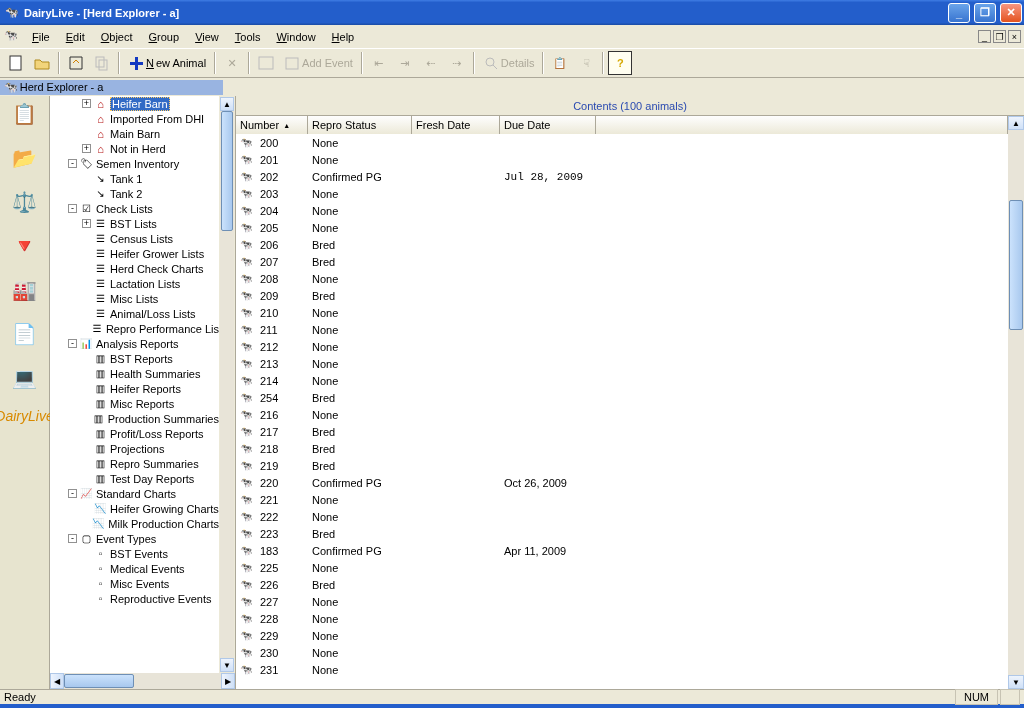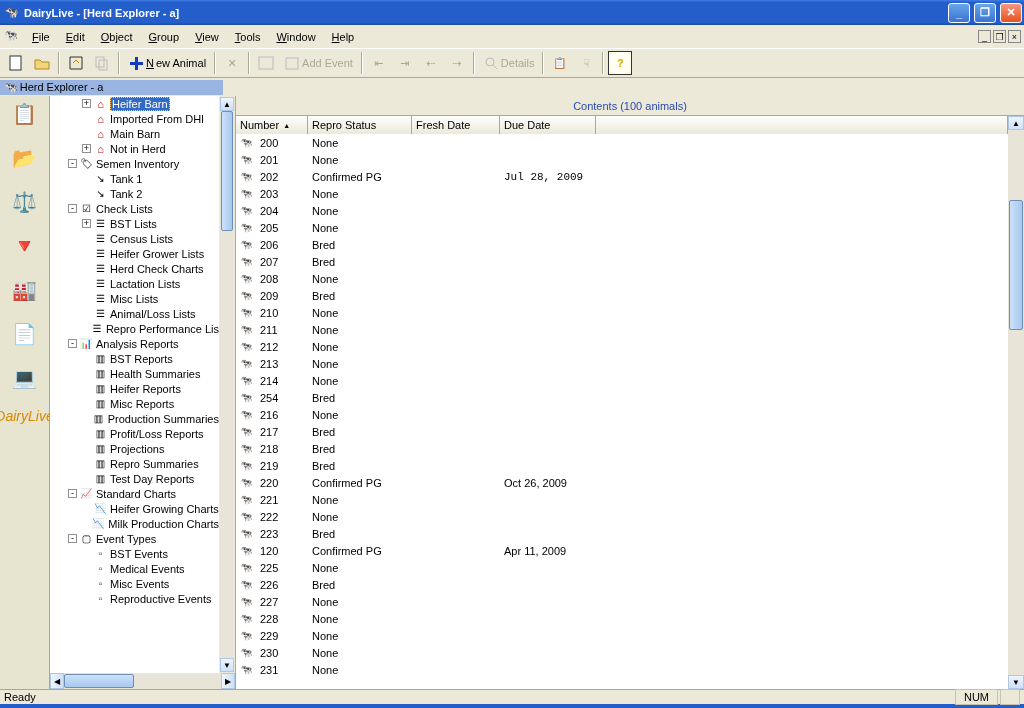--- a/index.html
+++ b/index.html
@@ -650,21 +650,21 @@
               <span class="rico">🐄</span>
               <span>223</span>
             </div>
             <div class="cell" style="width: 104px;">Bred</div>
             <div class="cell" style="width: 88px;"></div>
             <div class="cell" style="width: 96px;"></div>
           </div>
           <div class="row">
             <div class="cell num" style="width: 72px;">
               <span class="rico">🐄</span>
-              <span>120</span>
+              <span>183</span>
             </div>
             <div class="cell" style="width: 104px;">Confirmed PG</div>
             <div class="cell" style="width: 88px;"></div>
             <div class="cell" style="width: 96px;">Apr 11, 2009</div>
           </div>
           <div class="row">
             <div class="cell num" style="width: 72px;">
               <span class="rico">🐄</span>
               <span>225</span>
             </div>

